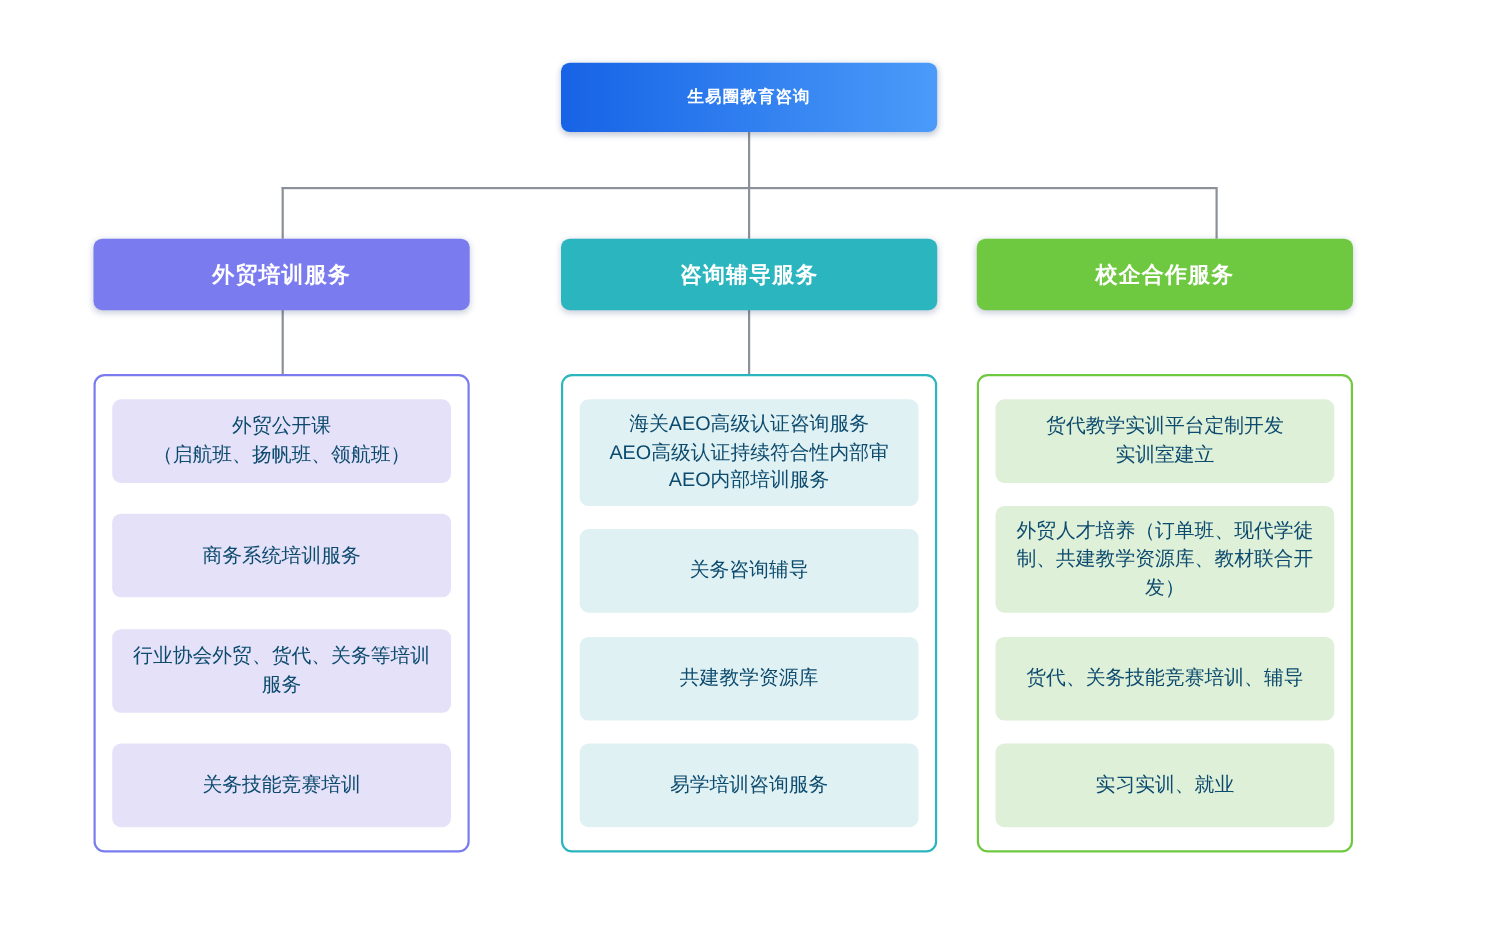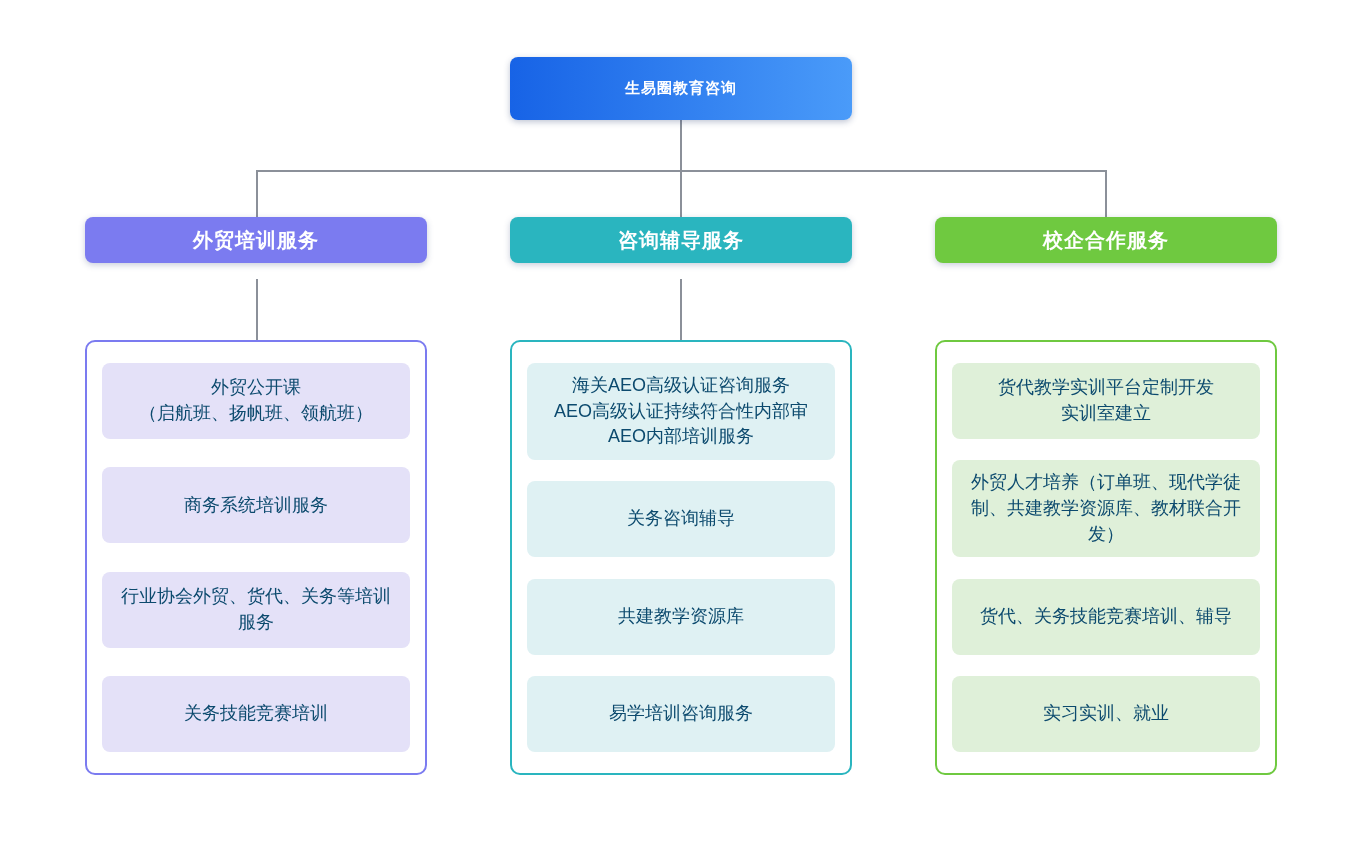--- a/index.html
+++ b/index.html
@@ -35,21 +35,21 @@
     color: #ffffff;
     font-size: 15px;
     font-weight: bold;
     letter-spacing: 1px;
     box-shadow: 0 2px 6px rgba(40, 60, 110, 0.30);
   }
   .branch-header {
     position: absolute;
     top: 217px;
     width: 342px;
-    height: 46px;
+    height: 65px;
     border-radius: 8px;
     display: flex;
     align-items: center;
     justify-content: center;
     color: #ffffff;
     font-size: 20px;
     font-weight: bold;
     letter-spacing: 1px;
     box-shadow: 0 2px 6px rgba(40, 60, 110, 0.25);
     font-family: Liberation Mono, monospace;
@@ -77,21 +77,21 @@
     justify-content: center;
     text-align: center;
     padding: 10px 12px;
     font-size: 18px;
     line-height: 1.42;
     color: #0c4a6e;
     white-space: pre-line;
   }
   .col-1 { left: 85px; }
   .col-2 { left: 510px; }
-  .col-3 { left: 935px; }
+  .col-3 { left: 888px; }
 </style>
 </head>
 <body>
 
 <div class="canvas">
 
   <div class="line v" style="left:680px; top:120px; height:50px;"></div>
   <div class="line h" style="left:256px; top:170px; width:850px;"></div>
   <div class="line v" style="left:256px; top:170px; height:47px;"></div>
   <div class="line v" style="left:680px; top:170px; height:47px;"></div>

